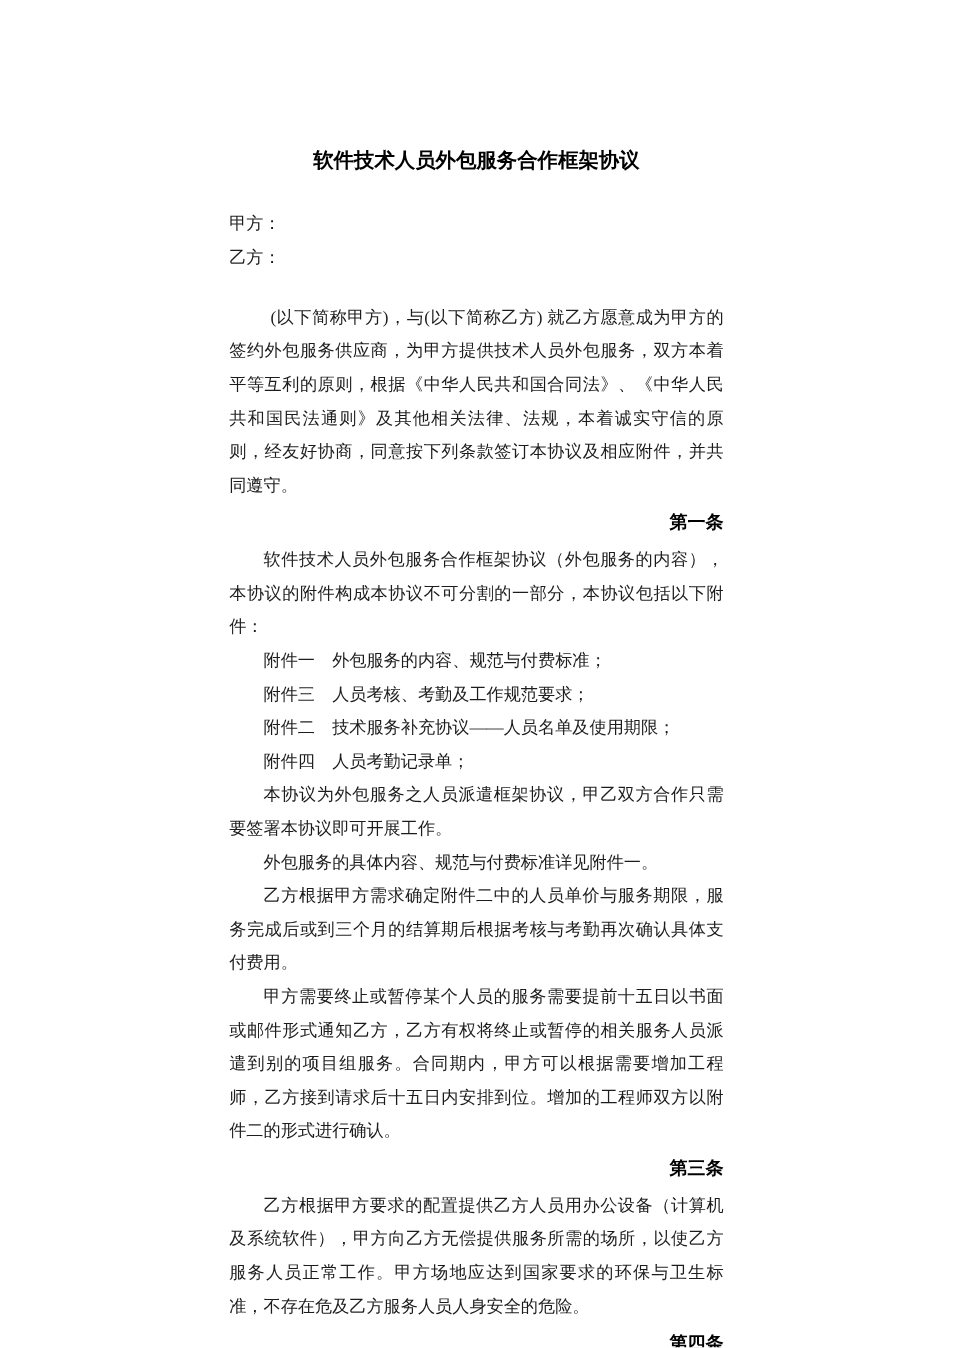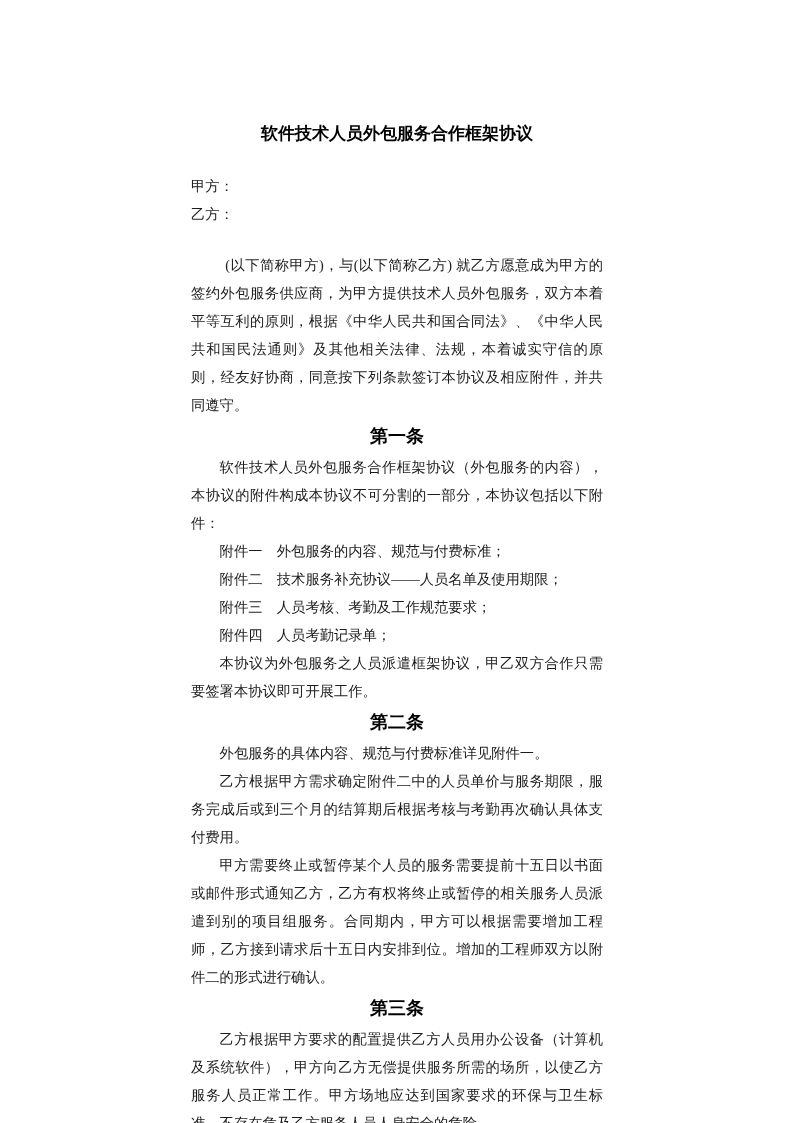--- a/index.html
+++ b/index.html
@@ -29,33 +29,32 @@
     text-align: center;
     color: #000000;
     margin: 0;
   }
   .party-block {
     margin-top: 27px;
   }
   .party-line {
     margin: 0;
     line-height: 28px;
-    font-family: Liberation Mono, monospace;
   }
   .preamble {
     margin: 22px 0 0 0;
     text-indent: 2.4em;
   }
   .section-heading {
-    font-size: 18px;
+    font-size: 15px;
     font-weight: bold;
     line-height: 34px;
     color: #000000;
     margin: 0;
-    text-align: center;
+    text-align: right;
   }
   .body-para {
     margin: 0;
     text-indent: 2em;
   }
   .attachment-line {
     margin: 0;
     padding-left: 2em;
     line-height: 28px;
   }
@@ -79,32 +78,31 @@
   <p class="preamble">(以下简称甲方)，与(以下简称乙方) 就乙方愿意成为甲方的签约外包服务供应商，为甲方提供技术人员外包服务，双方本着平等互利的原则，根据《中华人民共和国合同法》、《中华人民共和国民法通则》及其他相关法律、法规，本着诚实守信的原则，经友好协商，同意按下列条款签订本协议及相应附件，并共同遵守。</p>
 
   <h2 class="section-heading">第一条</h2>
 
   <p class="body-para">软件技术人员外包服务合作框架协议（外包服务的内容），本协议的附件构成本协议不可分割的一部分，本协议包括以下附件：</p>
 
   <div class="attachment-line">
     <span class="attachment-label">附件一</span><span>外包服务的内容、规范与付费标准；</span>
   </div>
   <div class="attachment-line">
-    <span class="attachment-label">附件二</span><span>技术服务补充协议——人员名单及使用期限；</span>
+    <span class="attachment-label">附件三</span><span>人员考核、考勤及工作规范要求；</span>
   </div>
   <div class="attachment-line">
-    <span class="attachment-label">附件三</span><span>人员考核、考勤及工作规范要求；</span>
+    <span class="attachment-label">附件二</span><span>技术服务补充协议——人员名单及使用期限；</span>
   </div>
   <div class="attachment-line">
     <span class="attachment-label">附件四</span><span>人员考勤记录单；</span>
   </div>
 
   <p class="body-para">本协议为外包服务之人员派遣框架协议，甲乙双方合作只需要签署本协议即可开展工作。</p>
 
-  <h2 class="section-heading">第二条</h2>
 
   <p class="body-para">外包服务的具体内容、规范与付费标准详见附件一。</p>
   <p class="body-para">乙方根据甲方需求确定附件二中的人员单价与服务期限，服务完成后或到三个月的结算期后根据考核与考勤再次确认具体支付费用。</p>
   <p class="body-para">甲方需要终止或暂停某个人员的服务需要提前十五日以书面或邮件形式通知乙方，乙方有权将终止或暂停的相关服务人员派遣到别的项目组服务。合同期内，甲方可以根据需要增加工程师，乙方接到请求后十五日内安排到位。增加的工程师双方以附件二的形式进行确认。</p>
 
   <h2 class="section-heading">第三条</h2>
 
   <p class="body-para">乙方根据甲方要求的配置提供乙方人员用办公设备（计算机及系统软件），甲方向乙方无偿提供服务所需的场所，以使乙方服务人员正常工作。甲方场地应达到国家要求的环保与卫生标准，不存在危及乙方服务人员人身安全的危险。</p>
 
   <h2 class="section-heading">第四条</h2>

